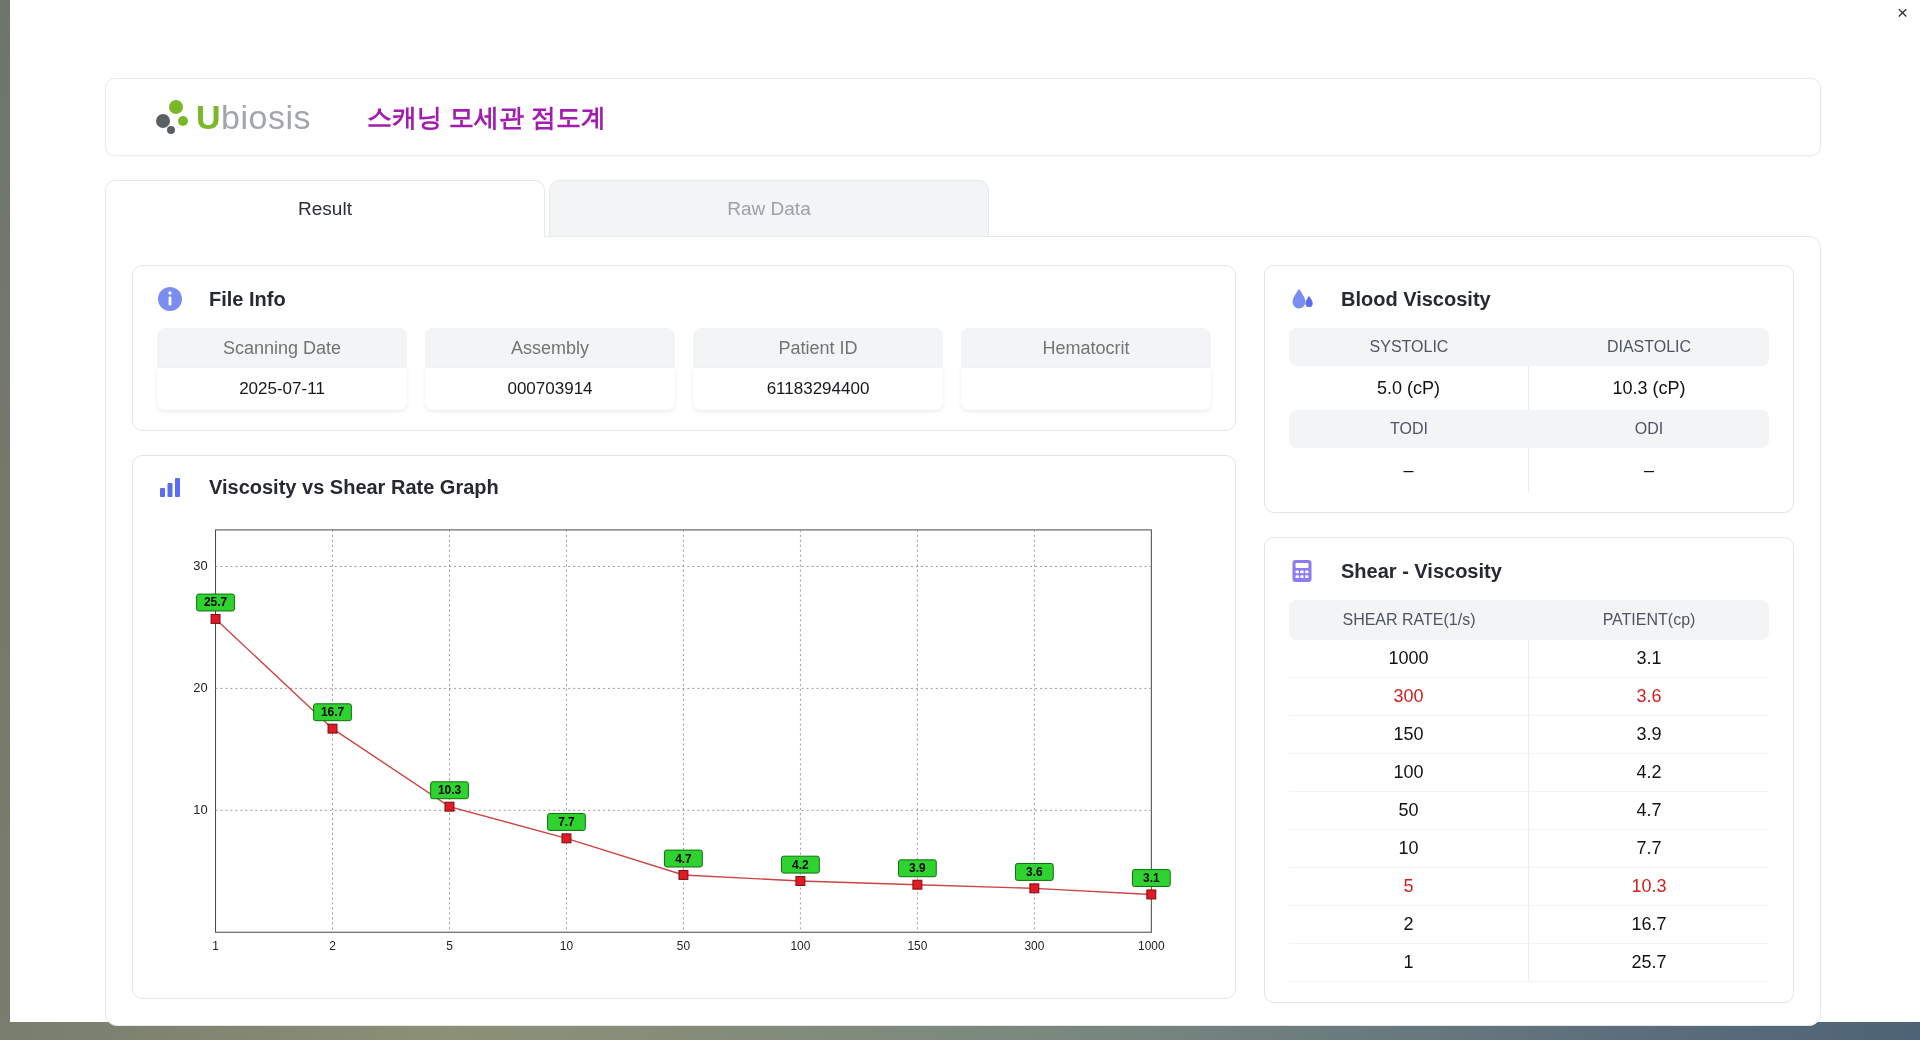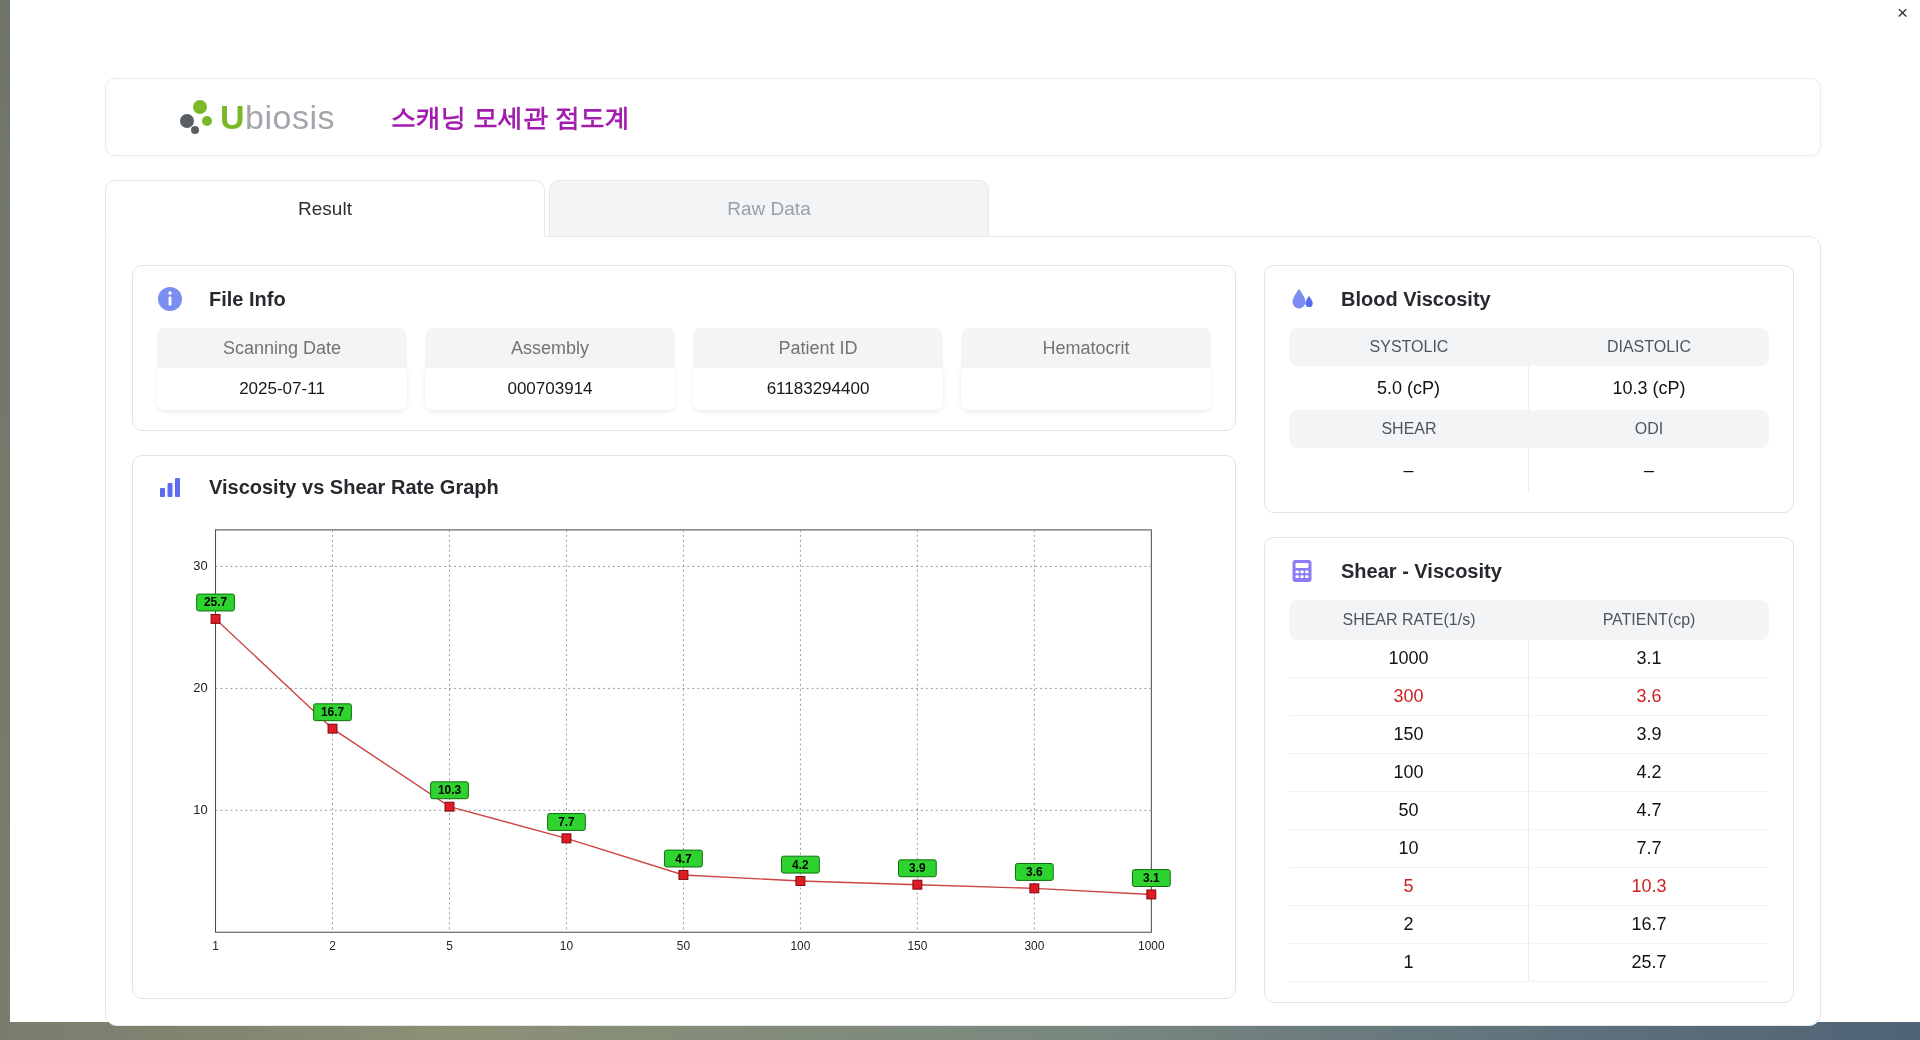--- a/index.html
+++ b/index.html
@@ -7,21 +7,21 @@
   body{
     font-family:"Liberation Sans","DejaVu Sans",sans-serif;
     background:linear-gradient(100deg,#70756a,#8c9076 30%,#79887f 60%,#5d6f7c 85%,#4e6375);
   }
   .window{position:absolute;left:10px;top:0;right:0;bottom:18px;background:#ffffff;}
   .close-btn{position:absolute;top:3px;right:12px;font-size:19px;line-height:1;color:#333;cursor:pointer}
   .content{position:absolute;left:95px;top:78px;width:1716px}
 
   
   .header-card{height:78px;border:1px solid #ececee;border-radius:10px;background:#fff;
-    box-shadow:0 1px 3px rgba(0,0,0,.04);display:flex;align-items:center;padding:0 70px}
+    box-shadow:0 1px 3px rgba(0,0,0,.04);display:flex;align-items:center;padding:0 46px}
   .logo{display:flex;align-items:center;gap:4px}
   .logo-text{font-size:34px;letter-spacing:.5px;font-weight:bold}
   .logo-u{color:#79b928}
   .logo-rest{color:#a2a6ab;font-weight:normal}
   .app-title{margin-left:56px;font-size:25px;font-weight:bold;color:#a21caf}
 
   
   .tabs{display:flex;margin-top:24px;position:relative;z-index:2}
   .tab{width:440px;height:57px;display:flex;align-items:center;justify-content:center;
     font-size:19px;font-weight:normal;border:1px solid #e7e8ea;border-radius:10px 10px 0 0;
@@ -201,21 +201,21 @@
               <path d="M10 3 C10 3 3.5 11 3.5 16 a6.5 6.5 0 0 0 13 0 C16.5 11 10 3 10 3 Z" fill="#7c8df2"></path>
               <path d="M20 10 C20 10 16.5 14.5 16.5 17.4 a3.6 3.6 0 0 0 7.2 0 C23.7 14.5 20 10 20 10 Z" fill="#5a6cf0"></path>
             </svg>
             <span>Blood Viscosity</span>
           </div>
           <div class="bv-grid">
             <div class="bv-h tl">SYSTOLIC</div>
             <div class="bv-h tr">DIASTOLIC</div>
             <div class="bv-v div">5.0 (cP)</div>
             <div class="bv-v">10.3 (cP)</div>
-            <div class="bv-h tl">SHEAR</div>
+            <div class="bv-h tl">TODI</div>
             <div class="bv-h tr">ODI</div>
             <div class="bv-v div">–</div>
             <div class="bv-v">–</div>
           </div>
         </div>
 
         <div class="panel">
           <div class="panel-head">
             <svg width="26" height="26" viewBox="0 0 26 26">
               <rect x="3.5" y="2" width="19" height="22" rx="3" fill="#8b7cf2"></rect>

